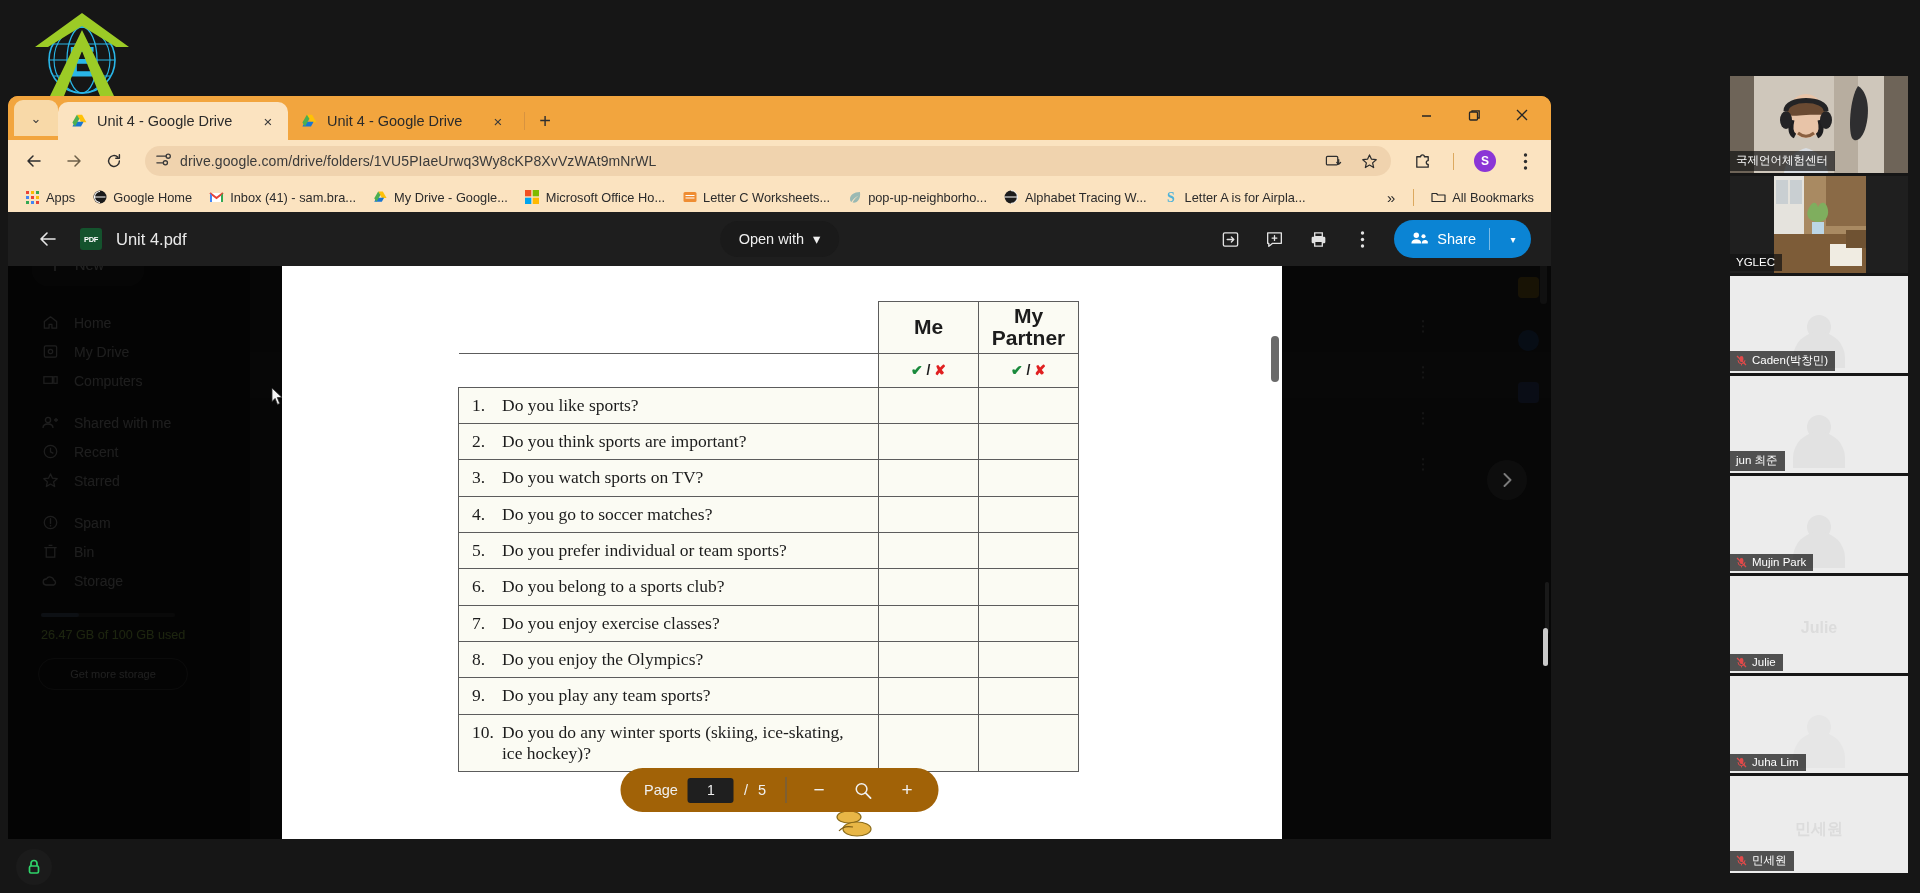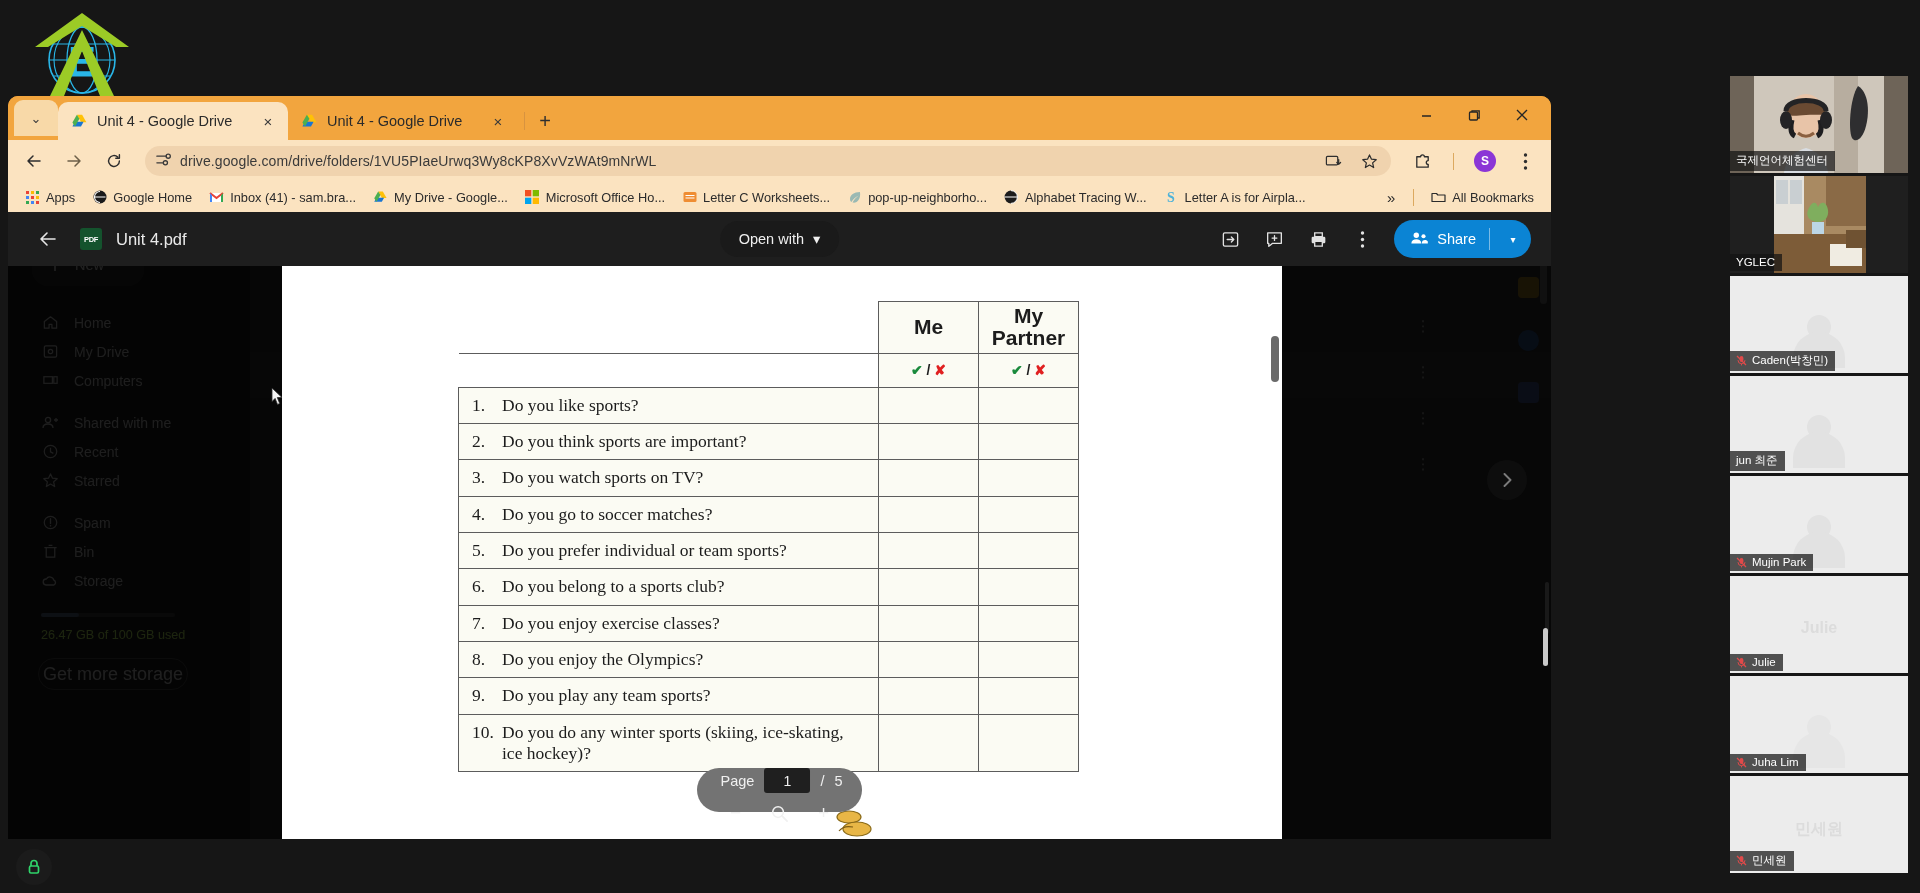--- a/index.html
+++ b/index.html
@@ -73,21 +73,21 @@
   .new-btn { width: 112px; height: 42px; margin: 16px 0 0 24px; background: #2f2f2f; border-radius: 16px;
              display: flex; align-items: center; gap: 11px; padding-left: 14px; font-size: 14.5px; color: #dfdfdf; }
   .drv-nav { margin-top: 22px; }
   .drv-item { height: 29px; display: flex; align-items: center; gap: 15px; padding-left: 33px; font-size: 14px; color: #c8c8c8; }
   .drv-item .di { width: 18px; height: 18px; flex: none; display:flex; align-items:center; justify-content:center; }
   .drv-gap { height: 13px; }
   .stor-bar { width: 134px; height: 4px; background: #3d3d3d; border-radius: 3px; margin: 18px 0 0 33px; }
   .stor-bar > i { display: block; width: 38px; height: 4px; background: #5b6b8a; border-radius: 3px; }
   .stor-txt { font-size: 12.6px; color: #bef264; margin: 11px 0 0 33px; }
   .stor-btn { margin: 16px 0 0 30px; width: 150px; height: 32px; border: 1px solid #4a4a4a; border-radius: 17px;
-              display: flex; align-items: center; justify-content: center; font-size: 18px; color: #cfcfcf; }
+              display: flex; align-items: center; justify-content: center; font-size: 11px; color: #cfcfcf; }
 
   .drv-main { flex: 1; background: #282828; border-radius: 14px 0 0 0; position: relative; }
   .drv-toolrow { display: flex; align-items: center; gap: 16px; padding: 18px 0 0 22px; }
   .seg { width: 86px; height: 28px; border: 1px solid #4d4d4d; border-radius: 15px; display: flex; }
   .seg > div { flex: 1; display: flex; align-items: center; justify-content: center; color: #cfcfcf; font-size: 11px; }
   .seg > div + div { border-left: 1px solid #4d4d4d; }
   .info-ic { width: 20px; height: 20px; border: 1.6px solid #b9b9b9; border-radius: 50%; color: #b9b9b9;
              font-size: 12px; display: flex; align-items: center; justify-content: center; font-style: italic; }
   .drv-kebab { position: absolute; width: 16px; text-align: center; color: #8d8d8d; font-size: 15px; line-height: 4px; }
   .drv-hl { position: absolute; left: 0; right: 0; height: 46px; background: #303030; }
@@ -133,22 +133,22 @@
   .hdr-marks { height: 27px; font-size: 14px; font-weight: bold; }
   .mk-check { color: #1a8a3c; }
   .mk-x { color: #e02020; }
   .qnum { display: inline-block; width: 30px; }
   .qtext { display: inline-block; vertical-align: top; }
 
   .doodle { position: absolute; left: 545px; bottom: 0px; width: 54px; height: 34px; }
 
   
   .pagebar { position: absolute; left: 50%; transform: translateX(-50%); bottom: 27px; height: 44px;
-             background: #737373; border-radius: 24px; display: flex; align-items: center; color: #f0f0f0;
-             font-size: 14.5px; z-index: 14; flex-direction: column; }
+             background: #a16207; border-radius: 24px; display: flex; align-items: center; color: #f0f0f0;
+             font-size: 14.5px; z-index: 14; }
   .pb-l { display: flex; align-items: center; gap: 10px; padding: 0 20px 0 24px; }
   .pg-input { width: 46px; height: 25px; background: #1f1f1f; border-radius: 3px; display: flex;
               align-items: center; justify-content: center; font-size: 14px; }
   .pb-div { width: 1px; height: 26px; background: #5d5d5d; }
   .pb-r { display: flex; align-items: center; gap: 4px; padding: 0 12px; }
   .pb-btn { width: 40px; height: 40px; display: flex; align-items: center; justify-content: center; font-size: 19px; }
 
   .pdf-vscroll { position: absolute; right: 272px; top: 70px; width: 8px; height: 46px; background: #6a6a6a; border-radius: 4px; z-index: 12; }
   .pdf-handle { position: absolute; right: 3px; top: 362px; width: 5px; height: 38px; background: #c9c9c9; border-radius: 3px; z-index: 12; }
 

